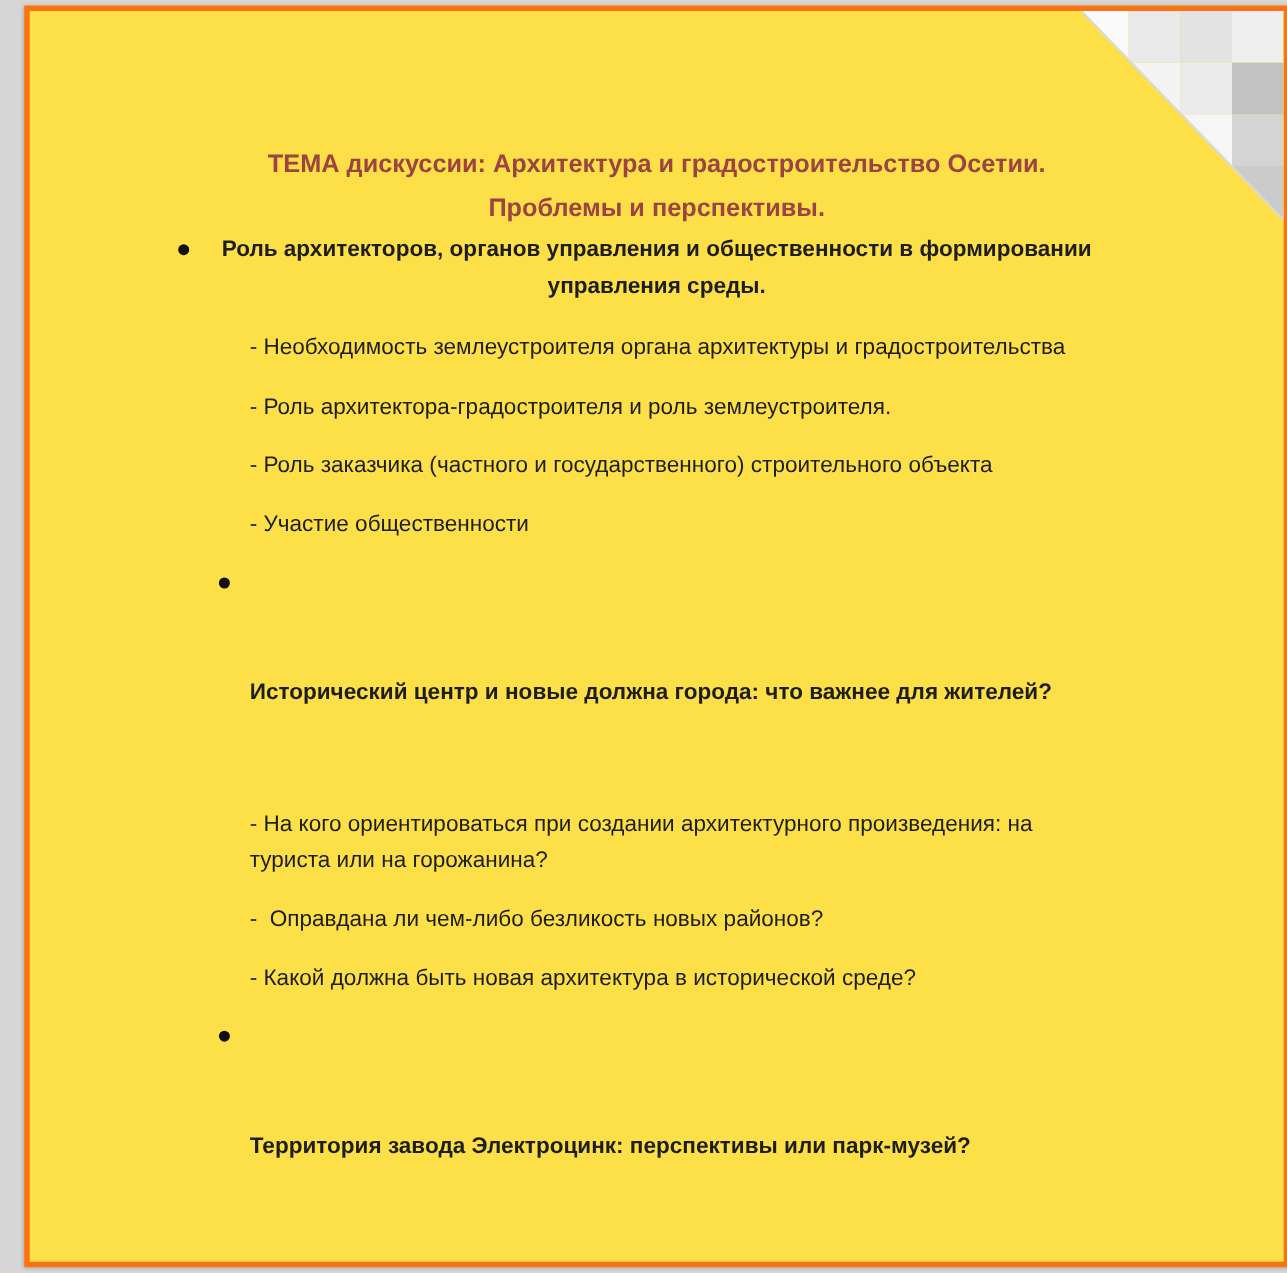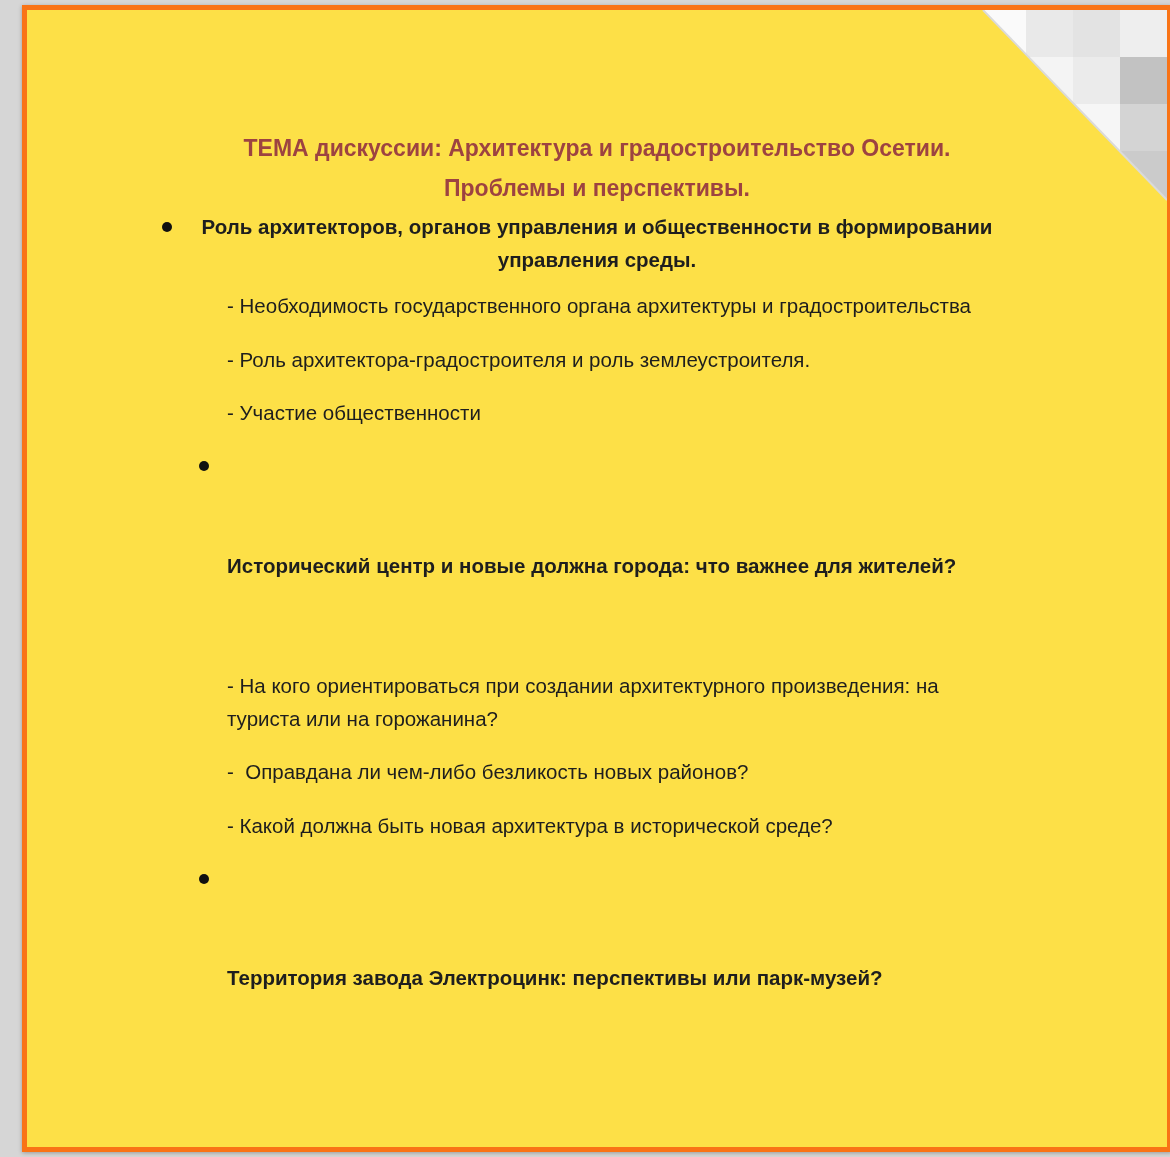--- a/index.html
+++ b/index.html
@@ -38,21 +38,21 @@
     position: relative;
     font-weight: 700;
     font-size: 20.5px;
     line-height: 33px;
     color: #1e1e1e;
     white-space: pre;
   }
   .heading.centered {
     text-align: center;
     white-space: normal;
-    margin-bottom: 13px;
+    margin-bottom: 23px;
   }
   .heading.lefted {
     margin-left: 200px;
     margin-bottom: 21px;
   }
   .dot {
     position: absolute;
     width: 10px; height: 10px;
     border-radius: 50%;
     background: #101010;
@@ -104,24 +104,27 @@
     <div>Проблемы и перспективы.</div>
   </div>
 
   <div class="section">
     <div class="heading centered">
       <span class="dot"></span>
       <div>Роль архитекторов, органов управления и общественности в формировании</div>
       <div>управления среды.</div>
     </div>
     <p class="item">
-        <span class="line">- Необходимость государственного органа архитектуры и градостроительства</span>
+        <span class="line">- Необходимость землеустроителя органа архитектуры и градостроительства</span>
       </p>
     <p class="item">
         <span class="line">- Роль архитектора-градостроителя и роль землеустроителя.</span>
+      </p>
+    <p class="item">
+        <span class="line">- Роль заказчика (частного и государственного) строительного объекта</span>
       </p>
     <p class="item">
         <span class="line">- Участие общественности</span>
       </p>
   </div>
 
   <div class="section">
     <div class="heading lefted">
       <span class="dot"></span>
       <div>Исторический центр и новые должна города: что важнее для жителей?</div>

